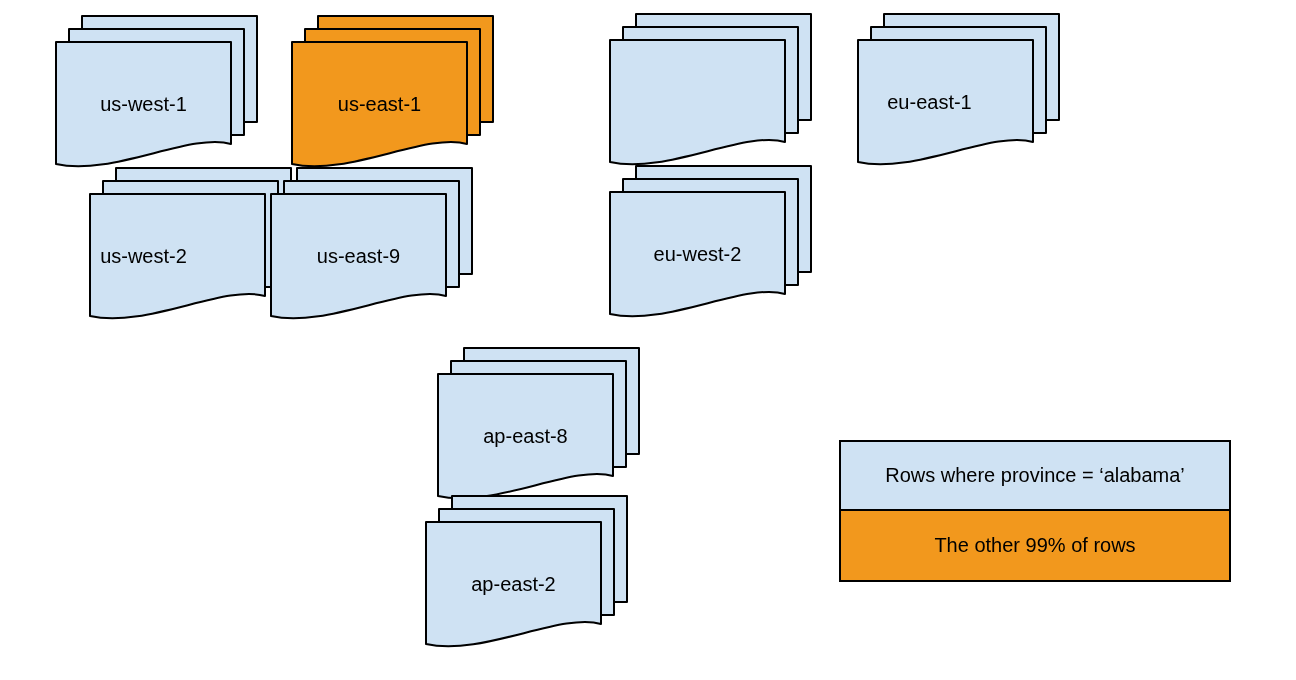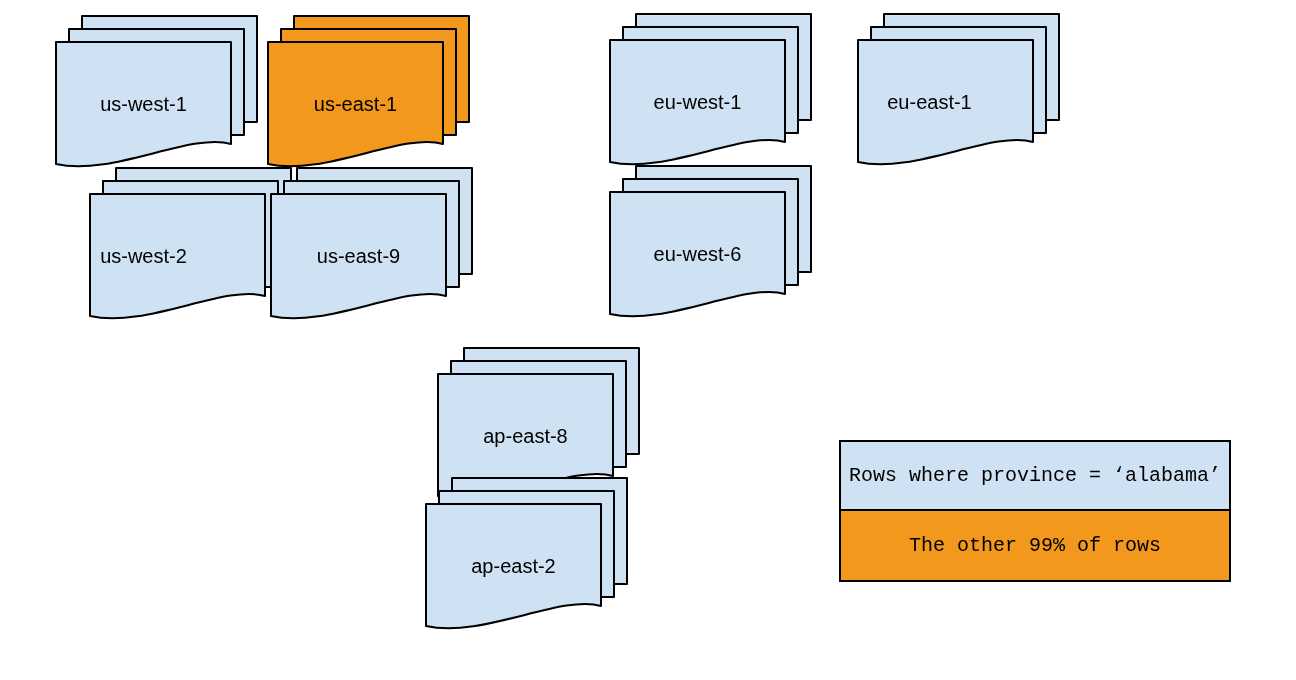--- a/index.html
+++ b/index.html
@@ -33,36 +33,35 @@
     left: 0; top: 76;
     top: 76px;
     width: 175px;
     text-align: center;
     font-size: 20px;
     color: #000;
     line-height: 24px;
   }
   
   .pos-us-west-1 { left: 20px;  top: 16px; }
-  .pos-us-east-1 { left: 232px; top: 16px; }
+  .pos-us-east-1 { left: 256px; top: 16px; }
   .pos-eu-west-1 { left: 574px; top: 14px; }
   .pos-eu-east-1 { left: 806px; top: 14px; padding-left: 16px; }
   .pos-us-west-2 { left: 20px;  top: 168px; padding-left: 34px; }
   .pos-us-east-2 { left: 235px; top: 168px; }
   .pos-eu-west-2 { left: 574px; top: 166px; }
   .pos-eu-east-2 { left: 795px; top: 166px; }
   .pos-ap-east-1 { left: 402px; top: 348px; }
-  .pos-ap-east-2 { left: 390px; top: 478px; text-decoration: underline; }
+  .pos-ap-east-2 { left: 390px; top: 496px; text-decoration: underline; }
 
   .legend {
     position: absolute;
     left: 803px; top: 440px;
     width: 392px; height: 142px;
     border: 2px solid var(--stroke);
-    font-family: Liberation Mono, monospace;
   }
   .legend-row {
     width: 100%; height: 69px;
     display: flex; align-items: center; justify-content: center;
     font-size: 20px;
     color: #000;
   }
   .legend-row.first { border-bottom: 2px solid var(--stroke); background: var(--blue); }
   .legend-row.second { background: var(--orange); text-align: center; }
 </style>
@@ -88,21 +87,20 @@
     </svg>
     <div class="region-label">us-east-1</div>
   </div>
 
   <div class="stack pos-eu-west-1">
     <svg viewBox="0 0 201 154">
       <path class="page" d="M26 0 H201 V106 H26 Z"></path>
       <path class="page" d="M13 13 H188 V119 H13 Z"></path>
       <path class="page" d="M0 26 H175 V128 C135 116, 55 161, 0 148 Z"></path>
     </svg>
-    <div class="region-label">eu-west-1</div>
   </div>
 
   <div class="stack pos-eu-east-1">
     <svg viewBox="0 0 201 154">
       <path class="page" d="M26 0 H201 V106 H26 Z"></path>
       <path class="page" d="M13 13 H188 V119 H13 Z"></path>
       <path class="page" d="M0 26 H175 V128 C135 116, 55 161, 0 148 Z"></path>
     </svg>
     <div class="region-label">eu-east-1</div>
   </div>
@@ -124,21 +122,21 @@
     </svg>
     <div class="region-label">us-east-9</div>
   </div>
 
   <div class="stack pos-eu-west-2">
     <svg viewBox="0 0 201 154">
       <path class="page" d="M26 0 H201 V106 H26 Z"></path>
       <path class="page" d="M13 13 H188 V119 H13 Z"></path>
       <path class="page" d="M0 26 H175 V128 C135 116, 55 161, 0 148 Z"></path>
     </svg>
-    <div class="region-label">eu-west-6</div>
+    <div class="region-label">eu-west-2</div>
   </div>
 
 
   <div class="stack pos-ap-east-1">
     <svg viewBox="0 0 201 154">
       <path class="page" d="M26 0 H201 V106 H26 Z"></path>
       <path class="page" d="M13 13 H188 V119 H13 Z"></path>
       <path class="page" d="M0 26 H175 V128 C135 116, 55 161, 0 148 Z"></path>
     </svg>
     <div class="region-label">ap-east-8</div>

